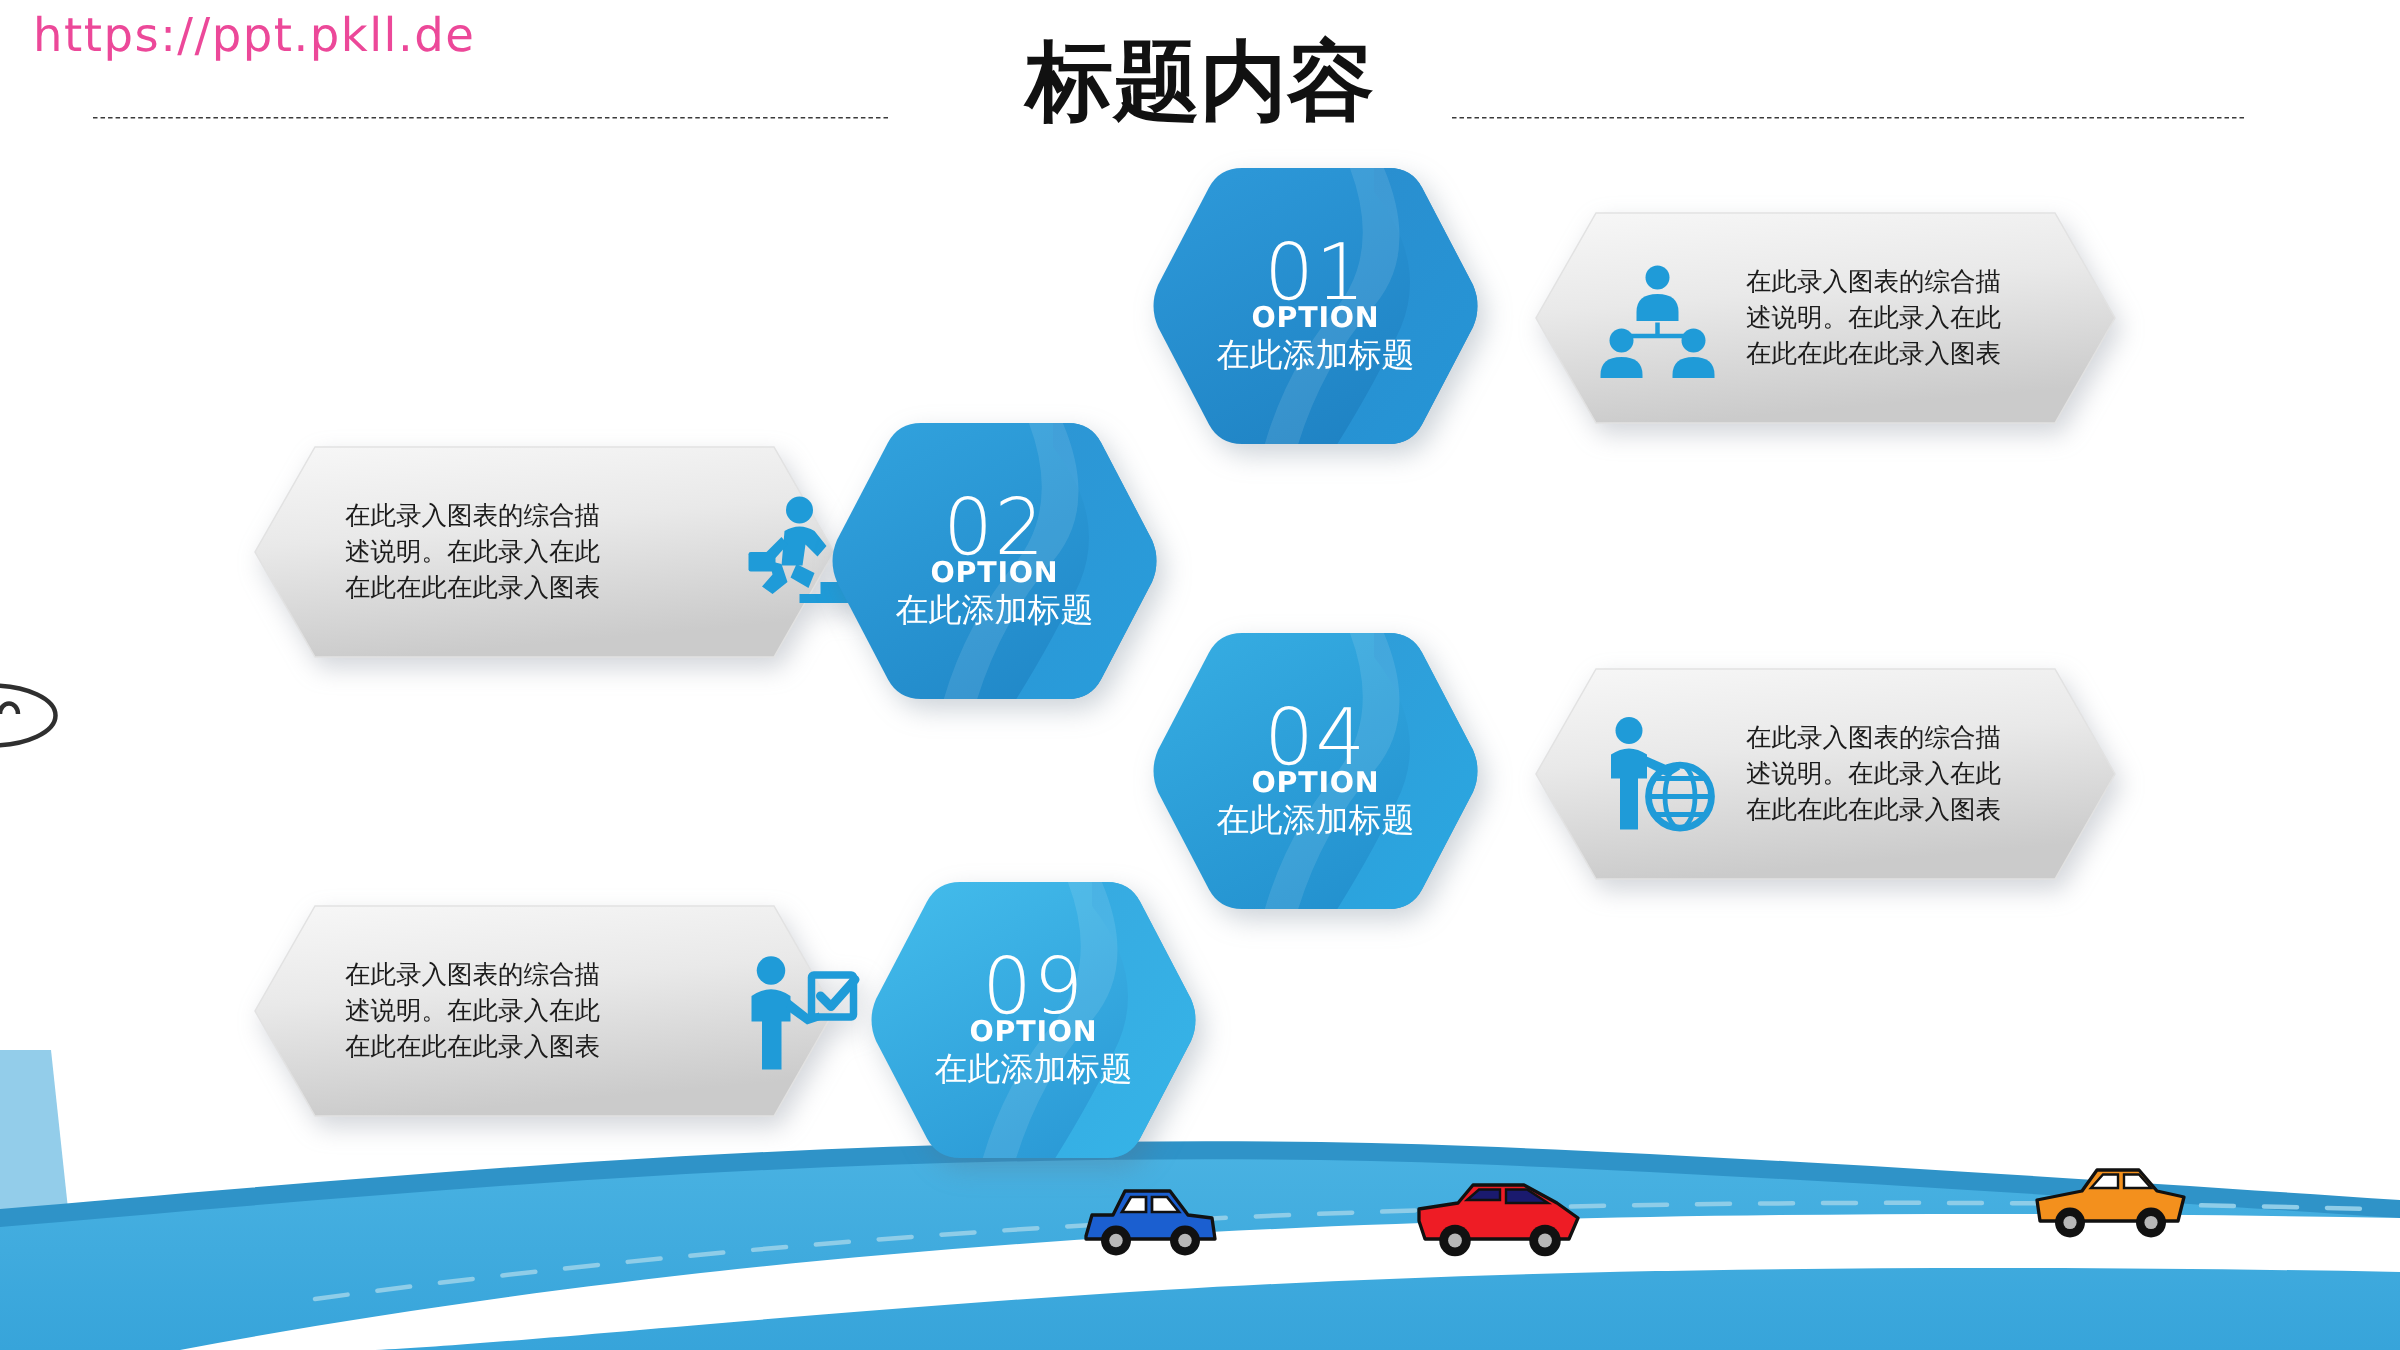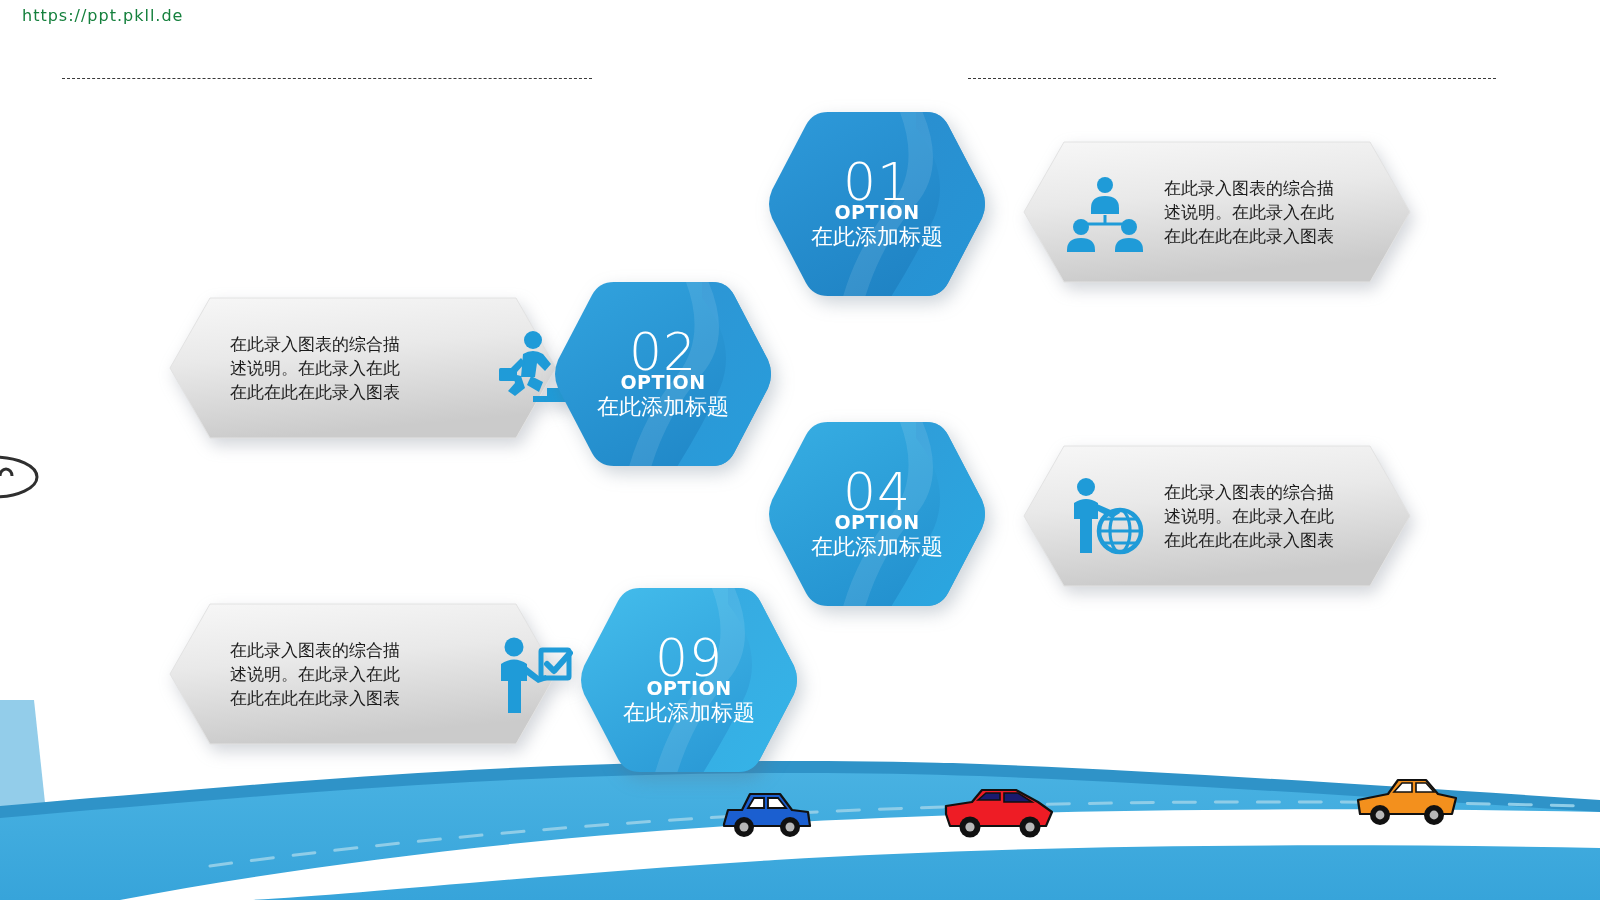--- a/index.html
+++ b/index.html
@@ -18,23 +18,23 @@
     height: 900px;
     background: #ffffff;
     overflow: hidden;
   }
 
   
   .watermark {
     position: absolute;
     left: 22px;
     top: 6px;
-    font-size: 16px;
+    font-size: 31px;
     letter-spacing: 1px;
-    color: #15803d;
+    color: #ec4899;
     font-family: "DejaVu Sans", sans-serif;
     user-select: none;
     z-index: 40;
   }
 
   
   .title {
     position: absolute;
     left: 0;
     top: 24px;
@@ -201,20 +201,21 @@
   <svg class="blob" width="84" height="62" viewBox="0 0 84 62">
     <ellipse cx="28" cy="31" rx="43" ry="20" fill="#ffffff" stroke="#2f2f2f" stroke-width="3"></ellipse>
     <path d="M 14 30 a 6 7 0 0 1 12 0" fill="none" stroke="#2f2f2f" stroke-width="3"></path>
     <path d="M 34 30 a 6 7 0 0 1 12 0" fill="none" stroke="#2f2f2f" stroke-width="3"></path>
   </svg>
 
   <div class="watermark">https://ppt.pkll.de</div>
 
   <div class="title-rule left"></div>
   <div class="title-rule right"></div>
+  <h1 class="title">标题内容</h1>
 
   <div class="panel right" style="left:1022px; top:136px; width:390px; height:152px;">
     <svg width="390" height="152" viewBox="0 0 390 152">
       <defs>
         <linearGradient id="pg1" x1="0" y1="0" x2="0.25" y2="1">
           <stop offset="0%" stop-color="#f7f7f7"></stop>
           <stop offset="45%" stop-color="#e9e9e9"></stop>
           <stop offset="100%" stop-color="#cbcbcb"></stop>
         </linearGradient>
       </defs>

